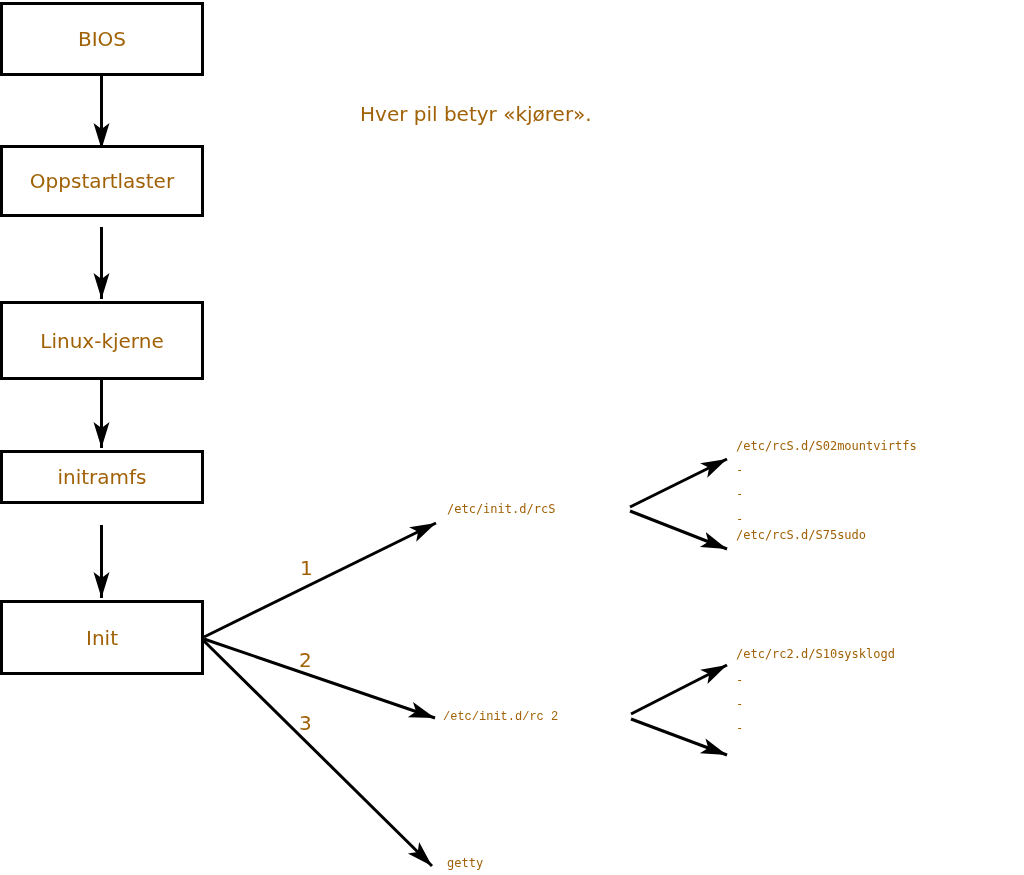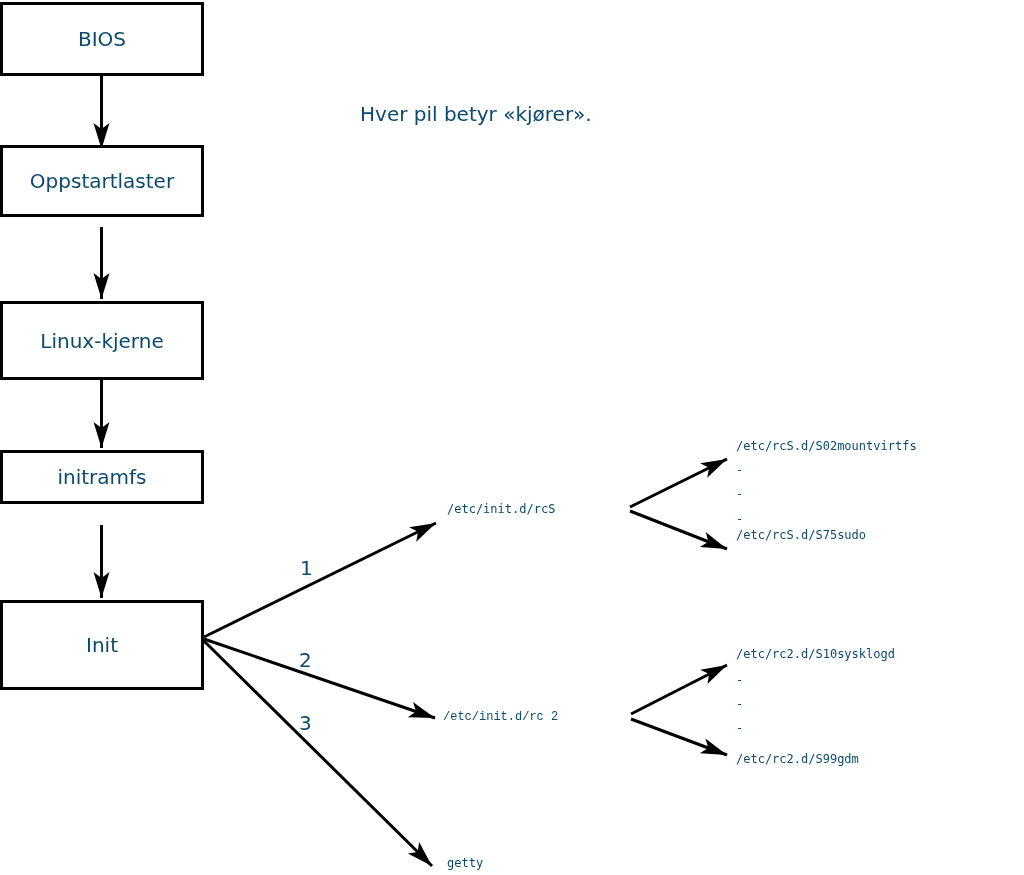--- a/index.html
+++ b/index.html
@@ -7,21 +7,21 @@
     padding: 0;
     background: #ffffff;
   }
   .canvas {
     position: relative;
     width: 1024px;
     height: 875px;
     background: #ffffff;
     overflow: hidden;
     font-family: "DejaVu Sans", sans-serif;
-    color: #0c4a6e;
+    color: #a16207;
   }
   .arrows-layer {
     position: absolute;
     left: 0;
     top: 0;
     width: 1024px;
     height: 875px;
   }
   .node {
     position: absolute;
@@ -85,21 +85,21 @@
     </div>
   <div class="node" style="top:145px;height:72px;">
       <span>Oppstartlaster</span>
     </div>
   <div class="node" style="top:301px;height:79px;">
       <span>Linux-kjerne</span>
     </div>
   <div class="node" style="top:450px;height:54px;">
       <span>initramfs</span>
     </div>
-  <div class="node" style="top:600px;height:90px;">
+  <div class="node" style="top:600px;height:75px;">
       <span>Init</span>
     </div>
 
   <div class="txt" style="left:360px;top:103px;">Hver pil betyr «kjører».</div>
 
   <div class="txt num" style="left:300px;top:556px;">1</div>
   <div class="txt num" style="left:299px;top:648px;">2</div>
   <div class="txt num" style="left:299px;top:711px;">3</div>
 
   <div class="txt mono" style="left:447px;top:498px;">/etc/init.d/rcS</div>
@@ -109,15 +109,14 @@
   <div class="txt mono" style="left:736px;top:435px;">/etc/rcS.d/S02mountvirtfs</div>
   <div class="txt mono" style="left:736px;top:459px;">-</div>
   <div class="txt mono" style="left:736px;top:483px;">-</div>
   <div class="txt mono" style="left:736px;top:508px;">-</div>
   <div class="txt mono" style="left:736px;top:524px;">/etc/rcS.d/S75sudo</div>
 
   <div class="txt mono" style="left:736px;top:643px;">/etc/rc2.d/S10sysklogd</div>
   <div class="txt mono" style="left:736px;top:669px;">-</div>
   <div class="txt mono" style="left:736px;top:693px;">-</div>
   <div class="txt mono" style="left:736px;top:717px;">-</div>
-  <div class="txt mono" style="left:736px;top:748px;">/etc/rc2.d/S99gdm</div>
 
 </div>
 
 </body></html>

